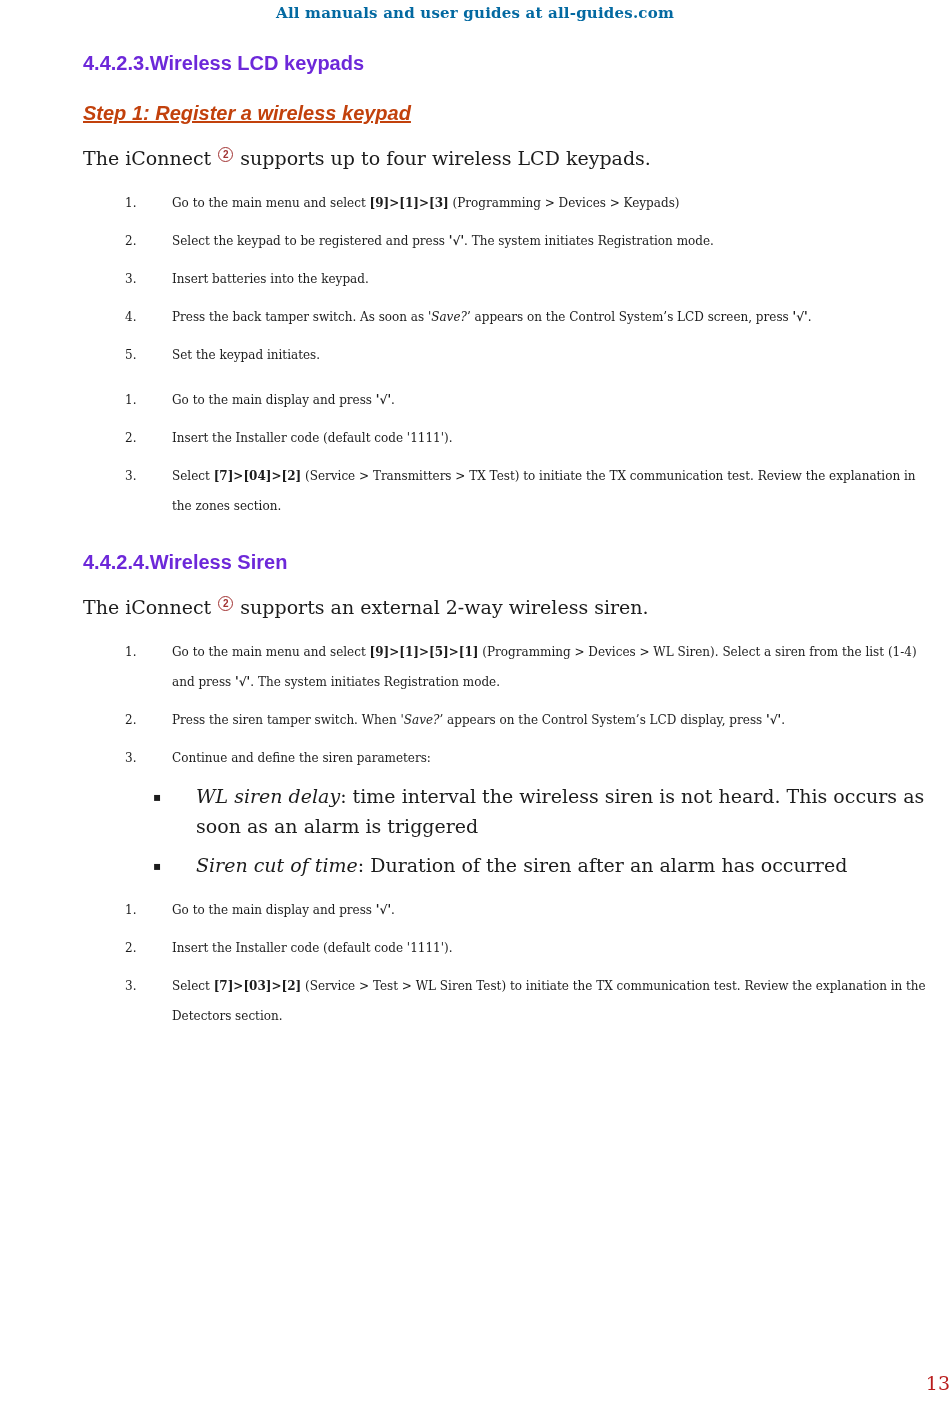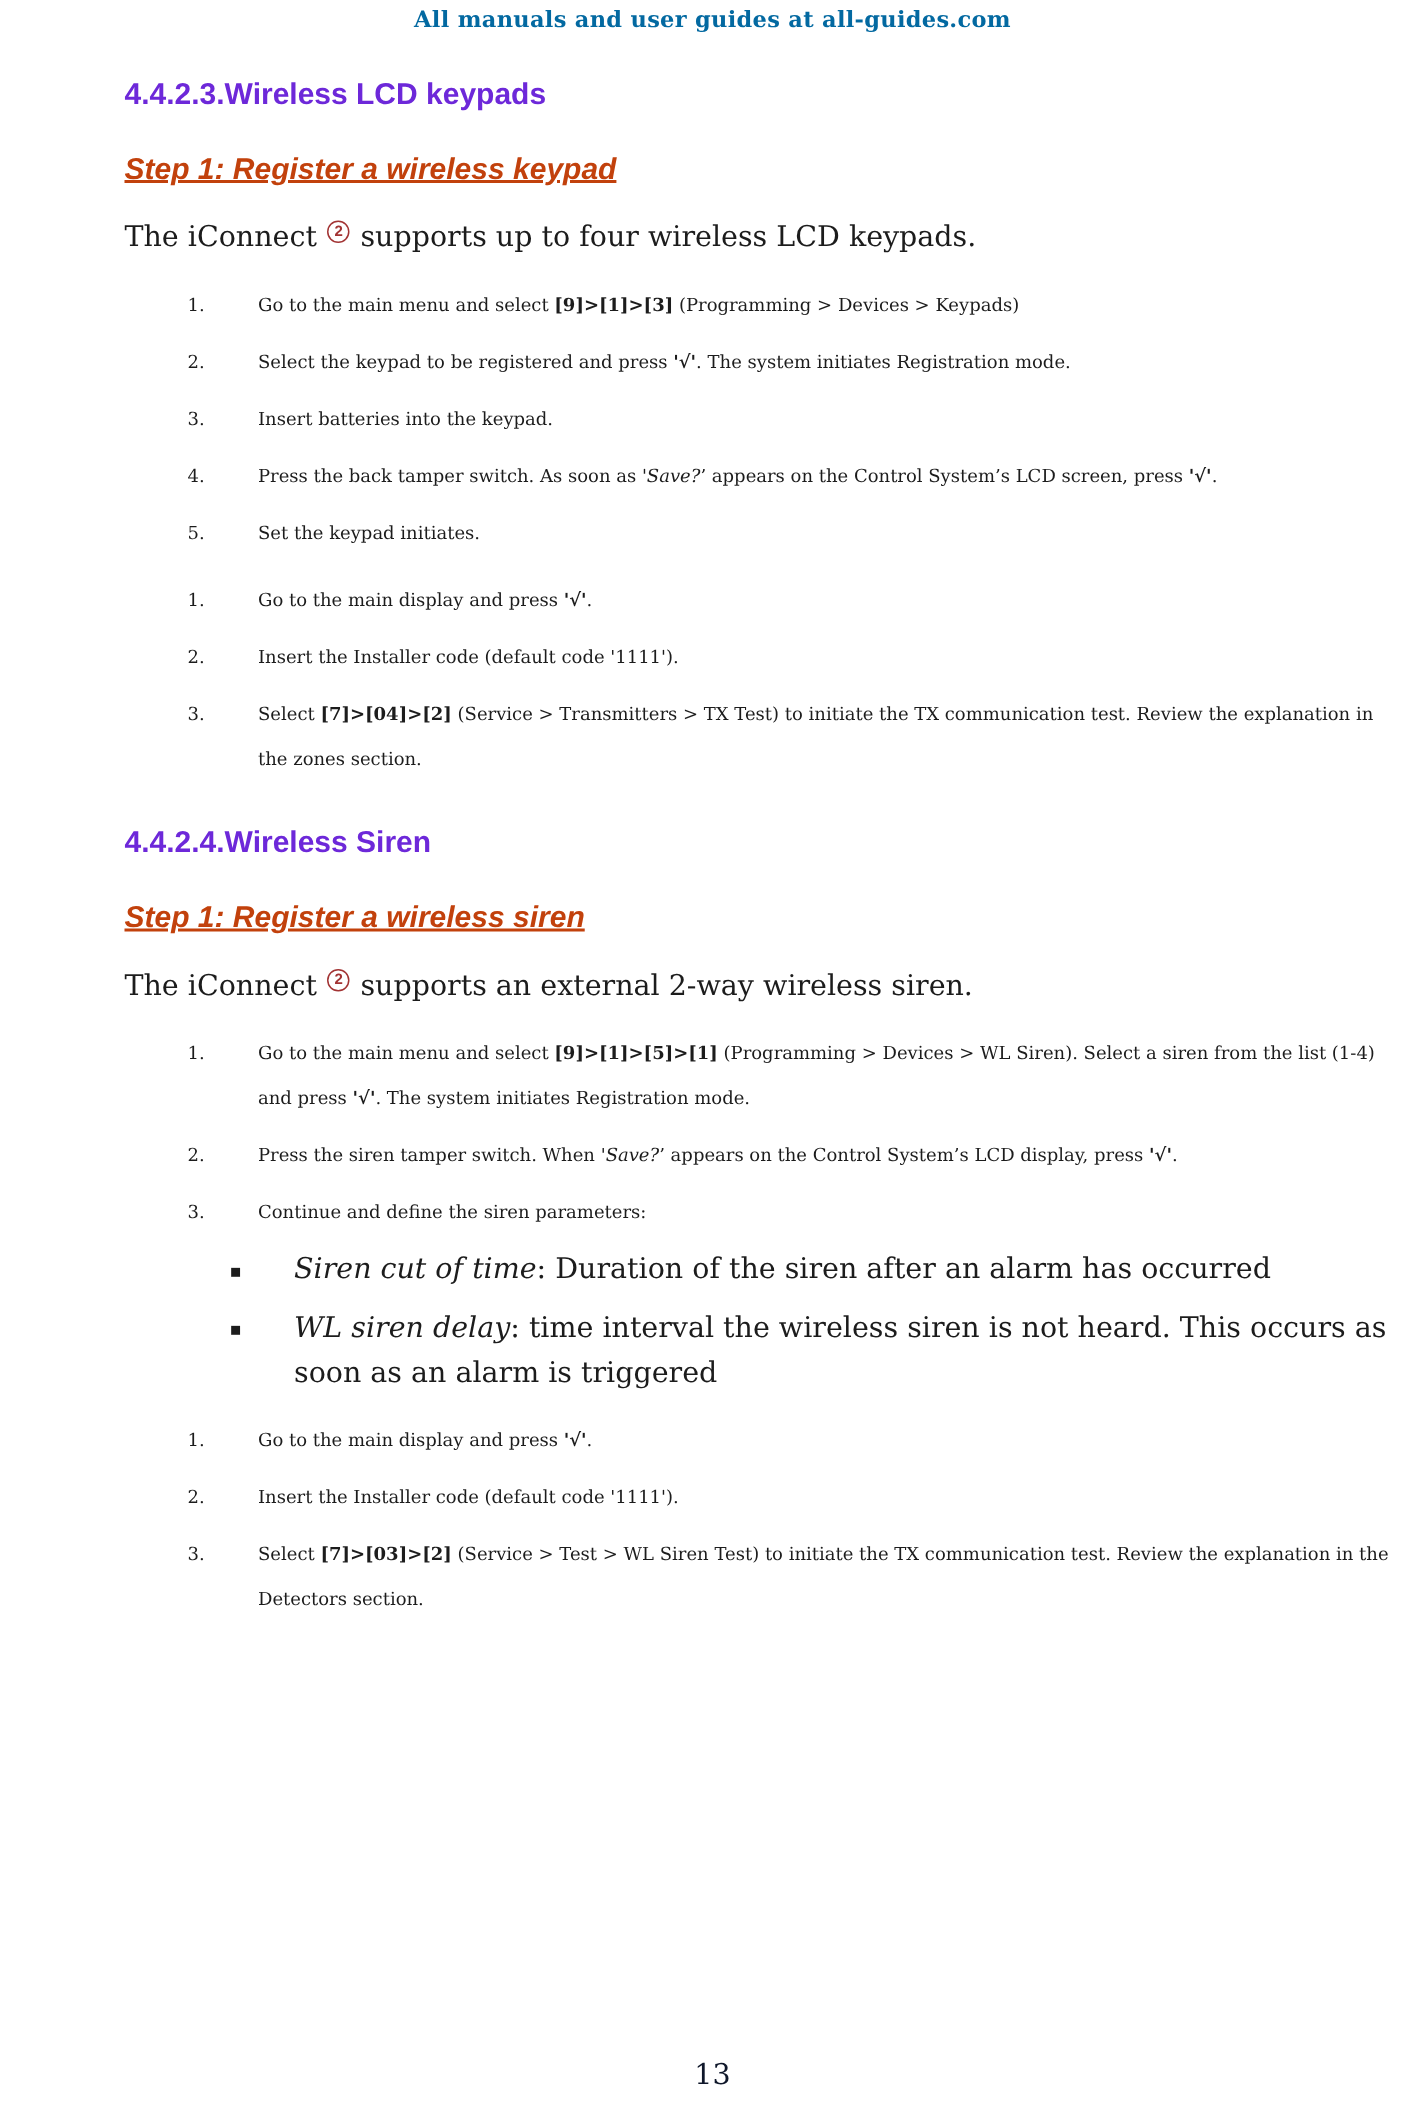--- a/index.html
+++ b/index.html
@@ -44,21 +44,21 @@
   .i { font-style:italic; }
   .badge {
     display:inline-block; width:15px; height:15px; line-height:13px;
     border:1px solid #a23ractive33; border:1px solid #a23333; border-radius:50%;
     color:#a23333; font-size:10px; font-weight:bold; text-align:center;
     vertical-align:7px; font-family:"Liberation Sans",sans-serif;
     box-sizing:border-box; margin:0 1px;
   }
   .page-number {
     position:absolute; bottom:22px; left:0; width:100%;
-    text-align:center; font-size:19px; color:#0f172a;
+    text-align:right; font-size:19px; color:#b91c1c;
   }
 </style>
 </head>
 <body>
 
 <div class="page">
 
   <div class="top-header">All manuals and user guides at all-guides.com</div>
 
   <div class="content">
@@ -76,30 +76,29 @@
     </ol>
 
     <ol class="num-list">
       <li class="numbered"><span>Go to the main display and press </span><span class="b">'√'</span><span>.</span></li>
       <li class="numbered"><span>Insert the Installer code (default code '1111').</span></li>
       <li class="numbered"><span>Select </span><span class="b">[7]&gt;[04]&gt;[2]</span><span> (Service &gt; Transmitters &gt; TX Test) to initiate the TX communication test. Review the explanation in the zones section.</span></li>
     </ol>
 
     <h2 class="num-heading">4.4.2.4.Wireless Siren</h2>
 
-    <h3 class="step-heading">Step 1: Register a wireless siren</h3>
     <p class="para"><span>The iConnect </span><span class="badge">2</span><span> supports an external 2-way wireless siren.</span></p>
     <ol class="num-list">
       <li class="numbered"><span>Go to the main menu and select </span><span class="b">[9]&gt;[1]&gt;[5]&gt;[1]</span><span> (Programming &gt; Devices &gt; WL Siren). Select a siren from the list (1-4) and press </span><span class="b">'√'</span><span>. The system initiates Registration mode.</span></li>
       <li class="numbered"><span>Press the siren tamper switch. When '</span><span class="i">Save?</span><span>’ appears on the Control System’s LCD display, press </span><span class="b">'√'</span><span>.</span></li>
       <li class="numbered"><span>Continue and define the siren parameters:</span></li>
     </ol>
     <ul class="bullet-list">
+      <li class="bulleted"><span class="i">WL siren delay</span><span>: time interval the wireless siren is not heard. This occurs as soon as an alarm is triggered</span></li>
       <li class="bulleted"><span class="i">Siren cut of time</span><span>: Duration of the siren after an alarm has occurred</span></li>
-      <li class="bulleted"><span class="i">WL siren delay</span><span>: time interval the wireless siren is not heard. This occurs as soon as an alarm is triggered</span></li>
     </ul>
 
     <ol class="num-list">
       <li class="numbered"><span>Go to the main display and press </span><span class="b">'√'</span><span>.</span></li>
       <li class="numbered"><span>Insert the Installer code (default code '1111').</span></li>
       <li class="numbered"><span>Select </span><span class="b">[7]&gt;[03]&gt;[2]</span><span> (Service &gt; Test &gt; WL Siren Test) to initiate the TX communication test. Review the explanation in the Detectors section.</span></li>
     </ol>
 
   </div>
 

